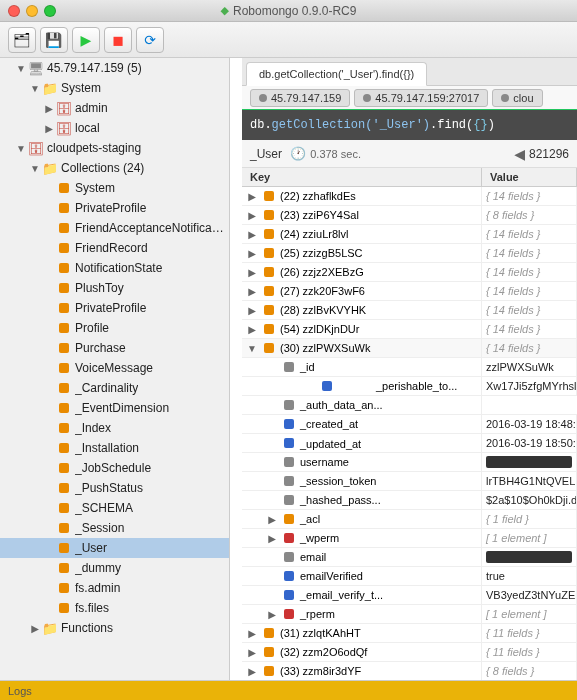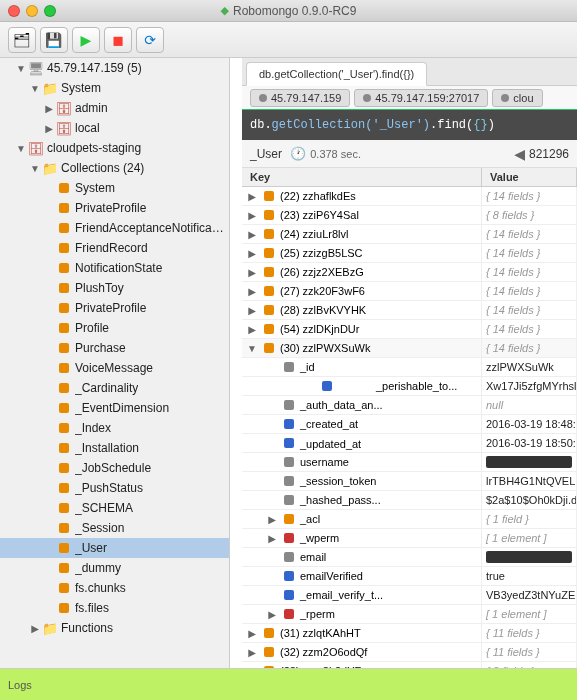--- a/index.html
+++ b/index.html
@@ -334,22 +334,22 @@
       width: 120px;
       border-radius: 2px;
     }
 
     
     .indent-0 { padding-left: 4px; }
     .indent-1 { padding-left: 20px; }
 
     
     .status-bar {
-      height: 32px;
-      background: #bef264;
+      height: 20px;
+      background: #eab308;
       border-top: 1px solid #ccc;
       display: flex;
       align-items: center;
       padding: 0 8px;
       font-size: 11px;
       color: #555;
     }
   </style>
 </head>
 <body>
@@ -625,21 +625,21 @@
       <span class="tree-label">_dummy</span>
     </div>
     <div class="tree-item">
       <div class="tree-indent"></div>
         <div class="tree-indent"></div>
         <div class="tree-indent"></div>
       <div class="tree-arrow"></div>
       <div class="tree-icon">
           <div class="sq sq-orange"></div>
         </div>
-      <span class="tree-label">fs.chunks</span>
+      <span class="tree-label">fs.admin</span>
     </div>
     <div class="tree-item">
       <div class="tree-indent"></div>
         <div class="tree-indent"></div>
         <div class="tree-indent"></div>
       <div class="tree-arrow"></div>
       <div class="tree-icon">
           <div class="sq sq-orange"></div>
         </div>
       <span class="tree-label">fs.files</span>
@@ -853,23 +853,20 @@
       </div>
 
       <div class="table-row">
         <div class="cell cell-key indent-1" style="padding-left:24px;">
           <span class="row-arrow" style="visibility:hidden;">▶</span>
           <div class="row-icon">
               <div class="sq sq-gray"></div>
             </div>
           <span>_auth_data_an...</span>
         </div>
-        <div class="cell cell-value">
-            <span class="value-gray">null</span>
-          </div>
       </div>
 
       <div class="table-row">
         <div class="cell cell-key indent-1" style="padding-left:24px;">
           <span class="row-arrow" style="visibility:hidden;">▶</span>
           <div class="row-icon">
               <div class="sq sq-blue"></div>
             </div>
           <span>_created_at</span>
         </div>

